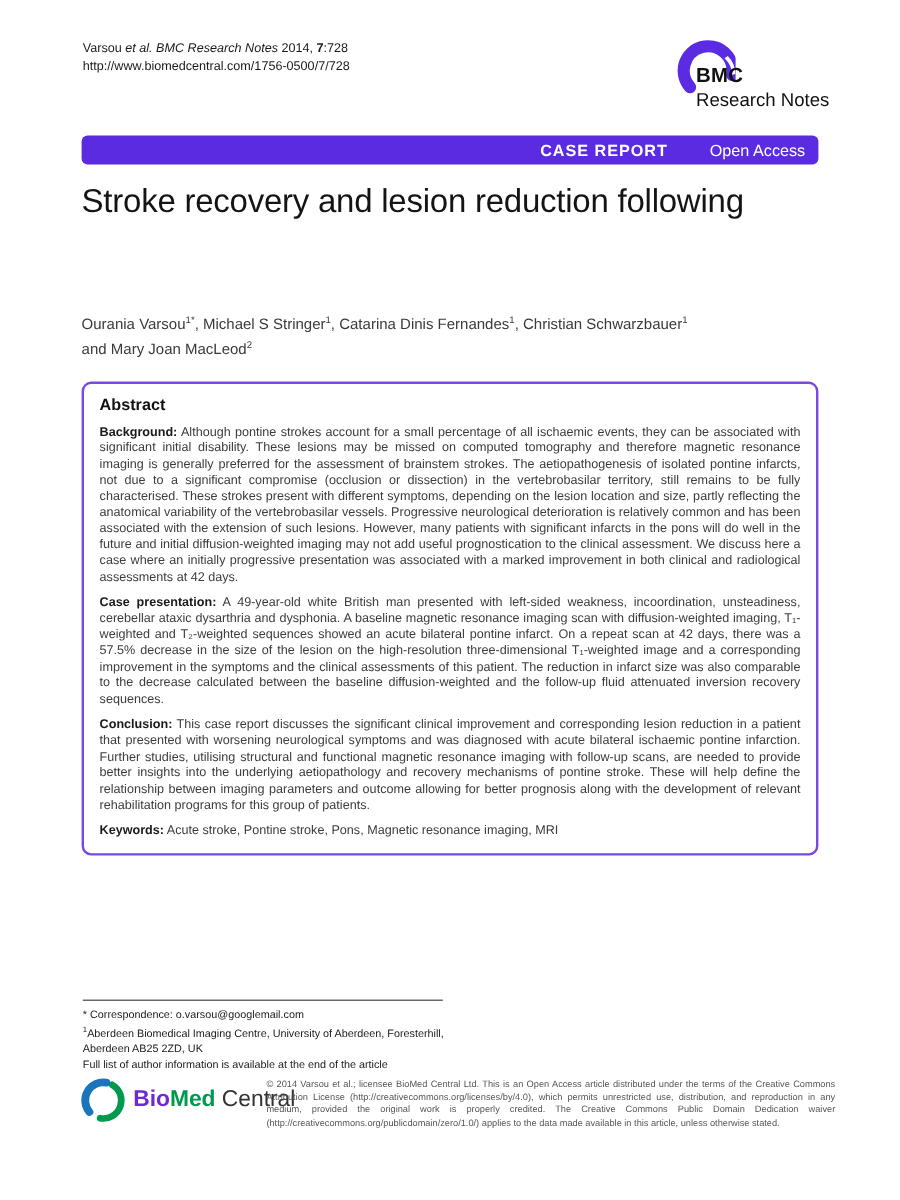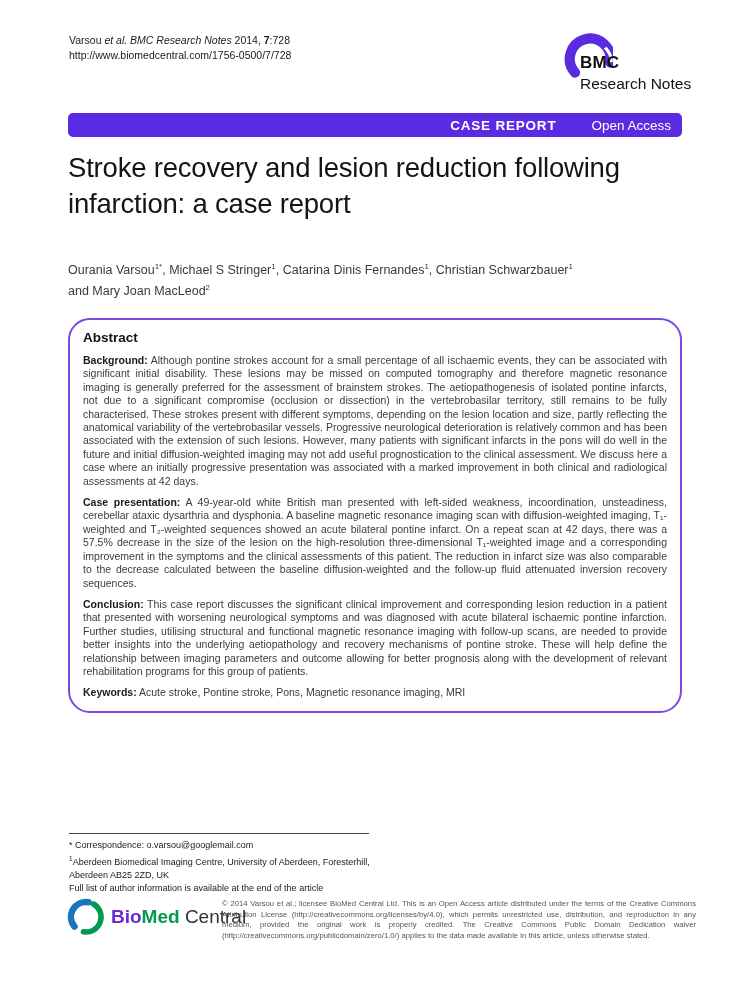--- a/index.html
+++ b/index.html
@@ -49,21 +49,21 @@
   .title div { white-space: nowrap; }
   .authors {
     position: absolute; left: 68px; top: 258px; width: 614px;
     font-size: 12.5px; line-height: 18px; color: #3a3a3a;
   }
   .authors sup { font-size: 8px; color: #3a3a3a; }
 
   
   .abstract {
     position: absolute; left: 68px; top: 318px; width: 614px;
-    border: 2px solid #7a4ae0; border-radius: 22px;
+    border: 2px solid #7a4ae0; border-radius: 8px;
     padding: 10px 13px 11px 13px;
     background: #fff;
   }
   .abstract h2 { font-size: 13.5px; font-weight: bold; color: #111; margin-bottom: 9px; }
   .abstract p {
     font-size: 10.5px; line-height: 13.4px; color: #3c3c3c;
     text-align: justify; margin-bottom: 8px;
   }
   .abstract p:last-child { margin-bottom: 0; }
   .abstract b { color: #1a1a1a; }
@@ -112,21 +112,20 @@
   <div class="l2">Research Notes</div>
 </div>
 
 <div class="banner">
   <span class="type">CASE REPORT</span>
   <span class="access">Open Access</span>
 </div>
 
 <h1 class="title">
   <div>Stroke recovery and lesion reduction following</div>
-  <div>infarction: a case report</div>
 </h1>
 
 <div class="authors">
   <div><span>Ourania Varsou</span><sup>1*</sup><span>, Michael S Stringer</span><sup>1</sup><span>, Catarina Dinis Fernandes</span><sup>1</sup><span>, Christian Schwarzbauer</span><sup>1</sup></div>
   <div><span>and Mary Joan MacLeod</span><sup>2</sup></div>
 </div>
 
 <div class="abstract">
   <h2>Abstract</h2>
   <p><b>Background:</b><span> Although pontine strokes account for a small percentage of all ischaemic events, they can be associated with significant initial disability. These lesions may be missed on computed tomography and therefore magnetic resonance imaging is generally preferred for the assessment of brainstem strokes. The aetiopathogenesis of isolated pontine infarcts, not due to a significant compromise (occlusion or dissection) in the vertebrobasilar territory, still remains to be fully characterised. These strokes present with different symptoms, depending on the lesion location and size, partly reflecting the anatomical variability of the vertebrobasilar vessels. Progressive neurological deterioration is relatively common and has been associated with the extension of such lesions. However, many patients with significant infarcts in the pons will do well in the future and initial diffusion-weighted imaging may not add useful prognostication to the clinical assessment. We discuss here a case where an initially progressive presentation was associated with a marked improvement in both clinical and radiological assessments at 42 days.</span></p>

